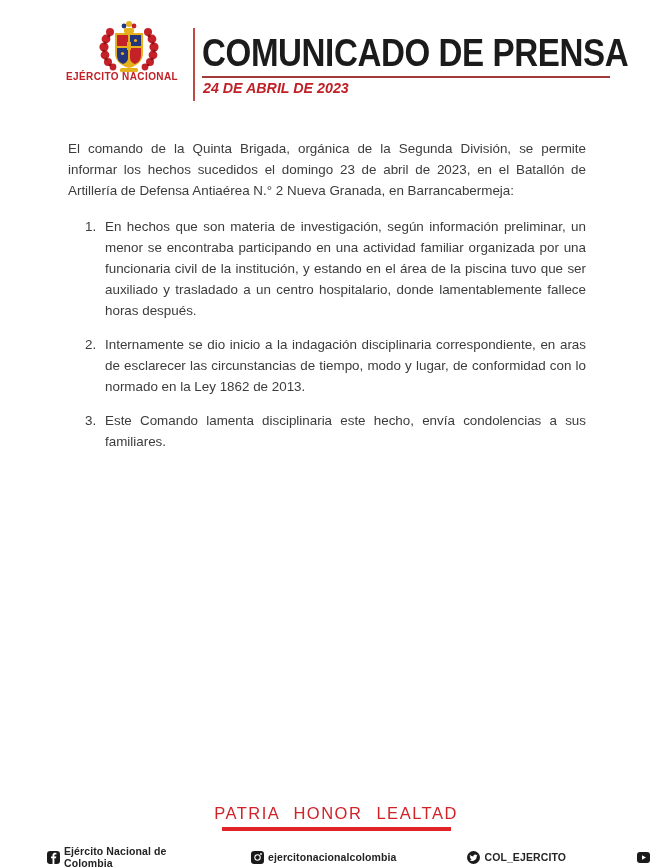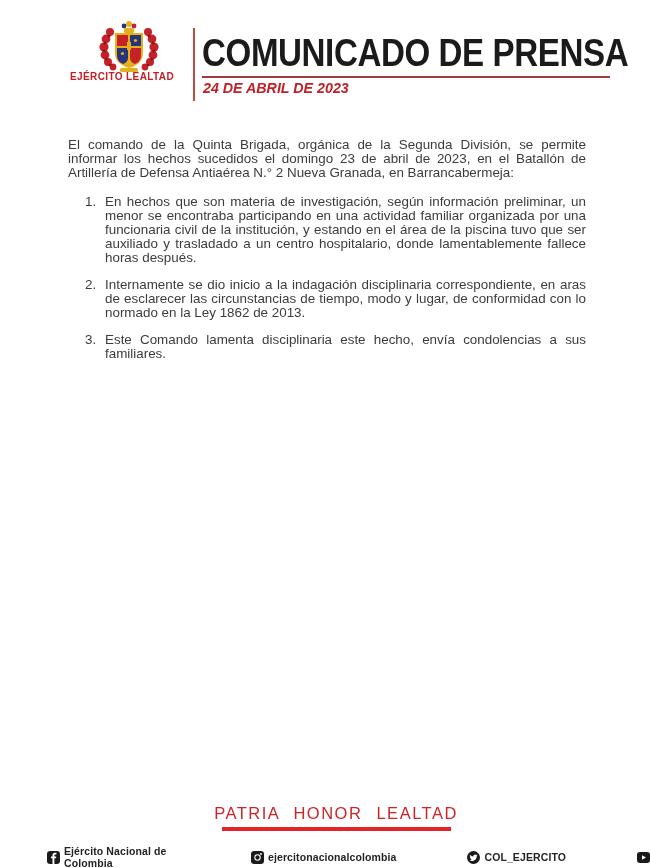--- a/index.html
+++ b/index.html
@@ -62,21 +62,21 @@
     transform: scaleX(0.95);
     transform-origin: left top;
   }
 
   
   .body-text {
     position: absolute;
     left: 68px; top: 138px;
     width: 518px;
     font-size: 13.4px;
-    line-height: 14px;
+    line-height: 21px;
     color: #3c3c3c;
     text-align: justify;
   }
   .intro { margin: 0; }
   .num-list { margin-top: 15px; padding-left: 17px; }
   .num-item {
     display: flex;
     margin-bottom: 13px;
   }
   .num-item .marker {
@@ -177,21 +177,21 @@
       <path d="M34 15 h11 v11 h-11 z" fill="#24357e"></path>
       <path d="M21 28 h11 v10 q0 4 -5 6 q-6 -3 -6 -8 z" fill="#24357e"></path>
       <path d="M34 28 h11 v8 q0 5 -6 8 q-5 -2 -5 -6 z" fill="#c42128"></path>
       <rect x="31" y="22" width="4" height="8" fill="#e6b01c"></rect>
       <circle cx="39.5" cy="20.5" r="1.6" fill="#e6b01c"></circle>
       <circle cx="26.5" cy="33.5" r="1.6" fill="#e6b01c"></circle>
 
       <rect x="24" y="48" width="18" height="4" rx="1.5" fill="#e6b01c"></rect>
     </svg>
   </div>
-  <div class="org-name">EJÉRCITO LEALTAD</div>
+  <div class="org-name">EJÉRCITO NACIONAL</div>
   <div class="header-divider"></div>
   <div class="doc-title">COMUNICADO DE PRENSA</div>
   <div class="title-underline"></div>
   <div class="doc-date">24 DE ABRIL DE 2023</div>
 
   <div class="body-text">
     <p class="intro">El comando de la Quinta Brigada, orgánica de la Segunda División, se permite informar los hechos sucedidos el domingo 23 de abril de 2023, en el Batallón de Artillería de Defensa Antiaérea N.° 2 Nueva Granada, en Barrancabermeja:</p>
     <div class="num-list">
       <div class="num-item">
         <span class="marker">1.</span>

